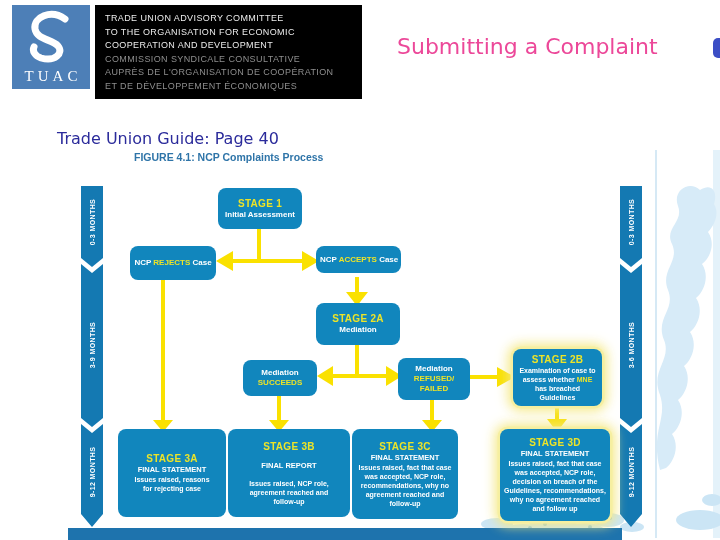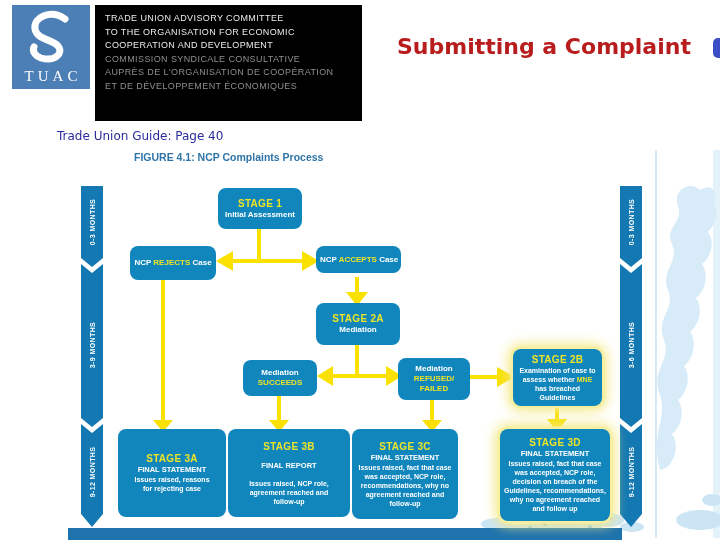--- a/index.html
+++ b/index.html
@@ -4,32 +4,32 @@
 <style>
   html,body{margin:0;padding:0;background:#fff;}
   .slide{position:relative;width:720px;height:540px;background:#fff;overflow:hidden;
          font-family:"Liberation Sans",sans-serif;}
   
   .logo{position:absolute;left:12px;top:5px;width:78px;height:84px;background:#4D7FB7;
         display:flex;flex-direction:column;align-items:center;justify-content:flex-end;}
   .logo svg{position:absolute;top:2px;left:9px;}
   .logo-text{position:relative;color:#fff;font-family:"Liberation Serif",serif;
              font-size:15px;letter-spacing:4px;margin-bottom:4px;margin-left:4px;}
-  .orgblock{position:absolute;left:95px;top:5px;width:267px;height:116px;background:#000;
+  .orgblock{position:absolute;left:95px;top:5px;width:267px;height:94px;background:#000;
             box-sizing:border-box;padding:7px 0 0 10px;}
   .orgblock div{font-size:9px;line-height:13.5px;letter-spacing:.4px;white-space:nowrap;}
   .org-en{color:#ECECEC;}
   .org-fr{color:#8E8E8E;}
   .slide-title{position:absolute;left:397px;top:34px;font-family:"DejaVu Sans","Liberation Sans",sans-serif;
-               font-size:22px;font-weight:bold;color:#b91c1c;white-space:nowrap;}
+               font-size:22px;font-weight:normal;color:#ec4899;white-space:nowrap;}
   .corner-mark{position:absolute;right:0;top:38px;width:7px;height:20px;background:#3B4EC5;
                border-radius:5px 0 0 5px;}
   
   .guide-ref{position:absolute;left:57px;top:129px;font-family:"DejaVu Sans","Liberation Sans",sans-serif;
-             font-size:12px;color:#2B2B9B;white-space:nowrap;}
+             font-size:16px;color:#2B2B9B;white-space:nowrap;}
   .figure-title{position:absolute;left:134px;top:151px;font-size:10.5px;font-weight:bold;
                 color:#2E74A8;white-space:nowrap;}
   
   .gfx{position:absolute;left:0;top:0;}
   
   .node{position:absolute;background:#1186BD;border-radius:8px;color:#fff;font-weight:bold;
         text-align:center;display:flex;flex-direction:column;justify-content:center;
         box-sizing:border-box;padding:3px 4px;z-index:3;}
   .node .stage-title{color:#EDE428;font-size:10px;letter-spacing:.3px;line-height:12px;}
   .node .sub{font-size:8px;line-height:10px;}

